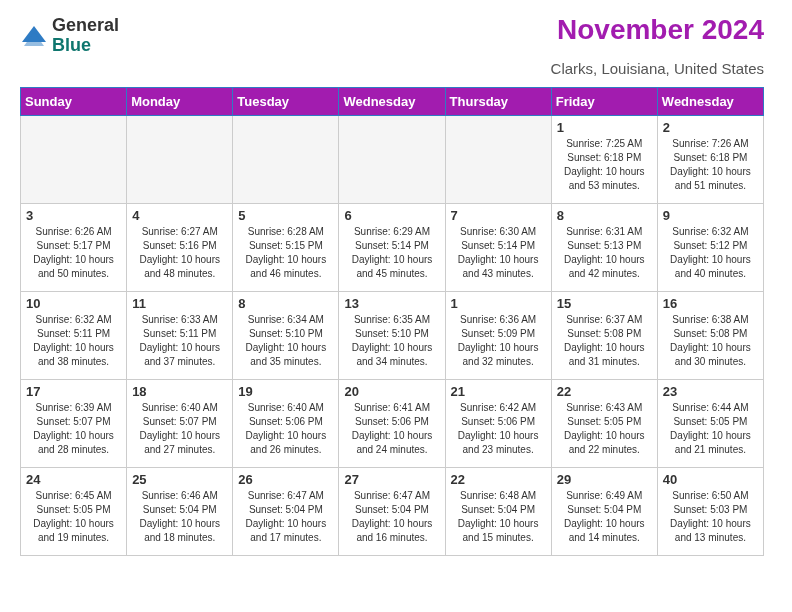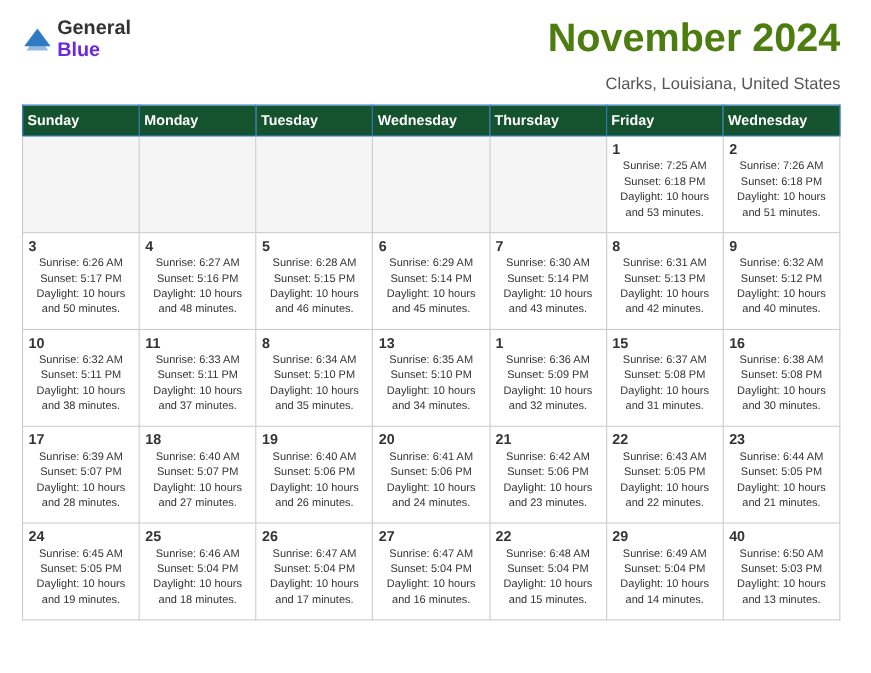--- a/index.html
+++ b/index.html
@@ -29,48 +29,48 @@
       line-height: 1.1;
     }
     .logo-general {
       font-size: 18px;
       font-weight: bold;
       color: #333;
     }
     .logo-blue {
       font-size: 18px;
       font-weight: bold;
-      color: #6d28d9;
+      color: #0f766e;
     }
     .logo-icon {
       width: 28px;
       height: 28px;
       margin-right: 4px;
     }
     .title-block {
       text-align: right;
     }
     .month-title {
-      font-size: 36px;
-      font-weight: bold;
-      color: #4d7c0f;
+      font-size: 28px;
+      font-weight: bold;
+      color: #a21caf;
       line-height: 1;
     }
     .location {
       font-size: 15px;
       color: #555;
       margin-top: 16px;
     }
     .calendar {
       width: 100%;
       border-collapse: collapse;
       table-layout: fixed;
     }
     .calendar th {
-      background: #14532d;
+      background: #a21caf;
       color: #fff;
       font-size: 13px;
       font-weight: bold;
       padding: 6px 4px;
       text-align: left;
       border: 1px solid #2e7bc4;
     }
     .calendar td {
       border: 1px solid #ccc;
       vertical-align: top;

